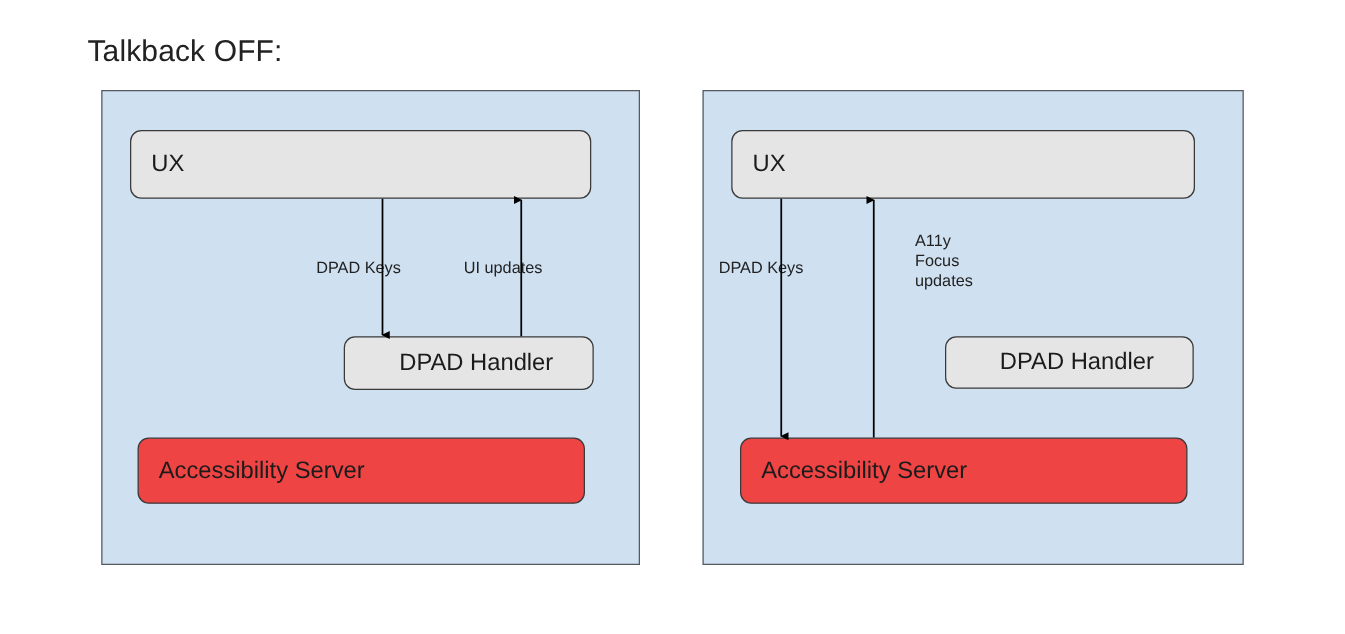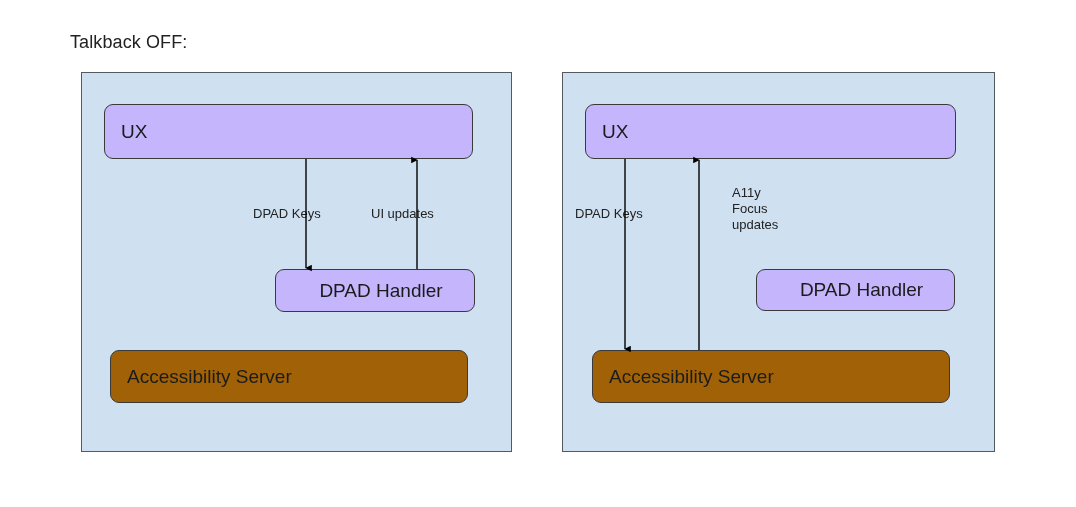--- a/index.html
+++ b/index.html
@@ -16,21 +16,21 @@
     color: #1a1a1a;
   }
   .diagram-root {
     position: absolute;
     left: 0; top: 0;
     width: 1076px;
     height: 507px;
   }
   .panel-title {
     position: absolute;
-    font-size: 18px;
+    font-size: 24px;
     line-height: 22px;
     color: #222222;
     white-space: nowrap;
     letter-spacing: 0.1px;
   }
   .panel-box {
     position: absolute;
     background: #cfe0f1;
     border: 1px solid #555a60;
     box-sizing: border-box;
@@ -42,24 +42,24 @@
     border: 1px solid #3a3a3a;
     display: flex;
     align-items: center;
     font-size: 19px;
     line-height: 22px;
     color: #1b1b1b;
     padding-left: 16px;
     white-space: nowrap;
   }
   .node.yellow {
-    background: #c4b5fd;
+    background: #e5e5e5;
   }
   .node.green {
-    background: #a16207;
+    background: #ef4444;
   }
   .node.centered {
     justify-content: center;
     padding-left: 12px;
   }
   .edge-label {
     position: absolute;
     font-size: 13px;
     line-height: 16px;
     color: #222222;

